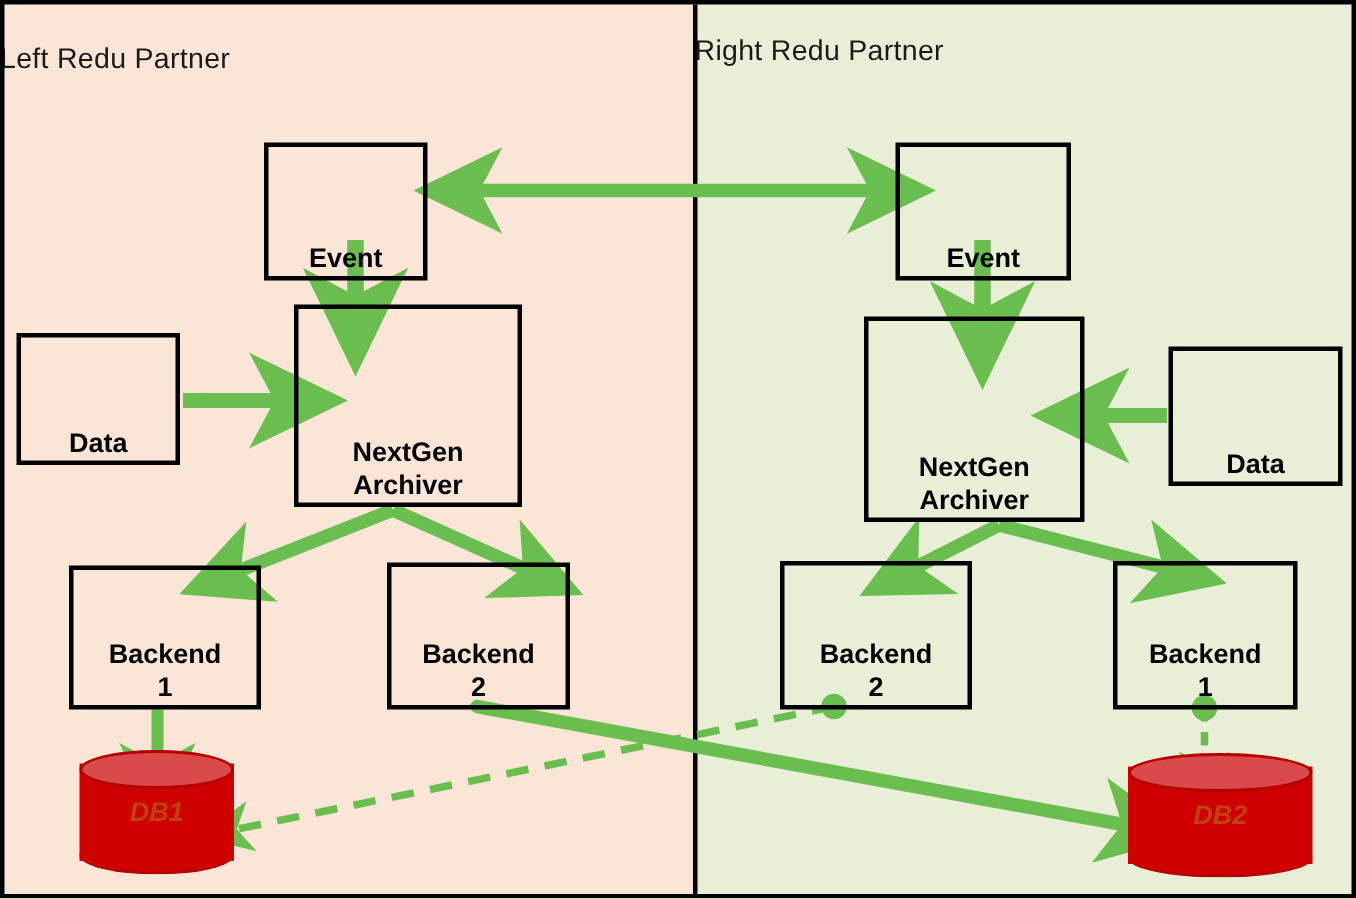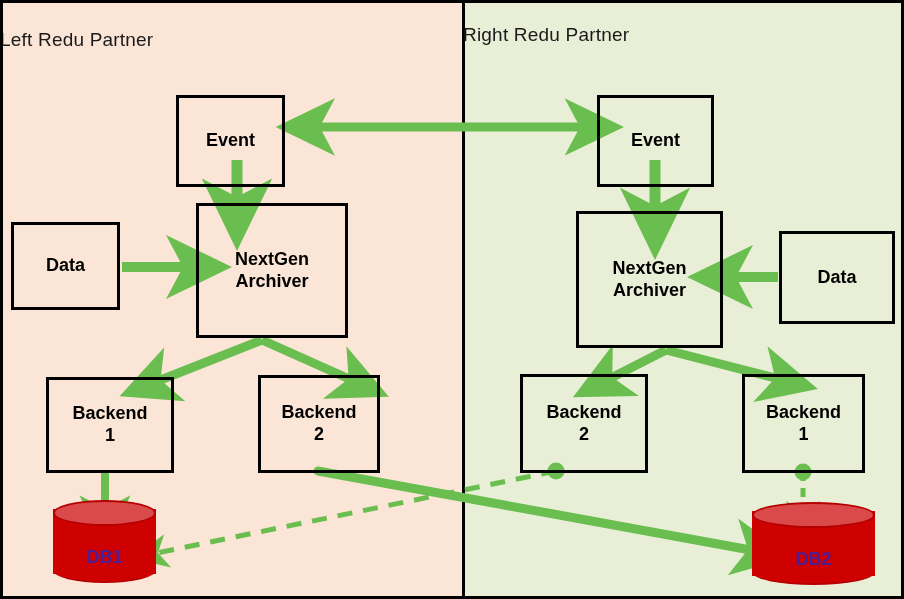--- a/index.html
+++ b/index.html
@@ -27,21 +27,21 @@
     letter-spacing:.2px;
     white-space:nowrap;
   }
   #title-left{left:0;width:463px;top:29px;}
   #title-right{left:463px;width:391px;top:24px;}
   .node{
     position:absolute;
     box-sizing:border-box;
     border:3px solid #000000;
     display:flex;
-    align-items:center;
+    align-items:flex-end;
     justify-content:center;
     text-align:center;
     font-size:18px;
     font-weight:bold;
     color:#000000;
     line-height:1.22;
     background:transparent;
   }
   .node span{display:block;pointer-events:none;}
   .cyl{position:absolute;}
@@ -57,24 +57,25 @@
     box-sizing:border-box;
   }
   .cyl .bottom{
     position:absolute;left:0;bottom:0;width:100%;height:26px;
     background:#CE0000;
     border-radius:50%/50%;
     border-bottom:2px solid #B50000;
     box-sizing:border-box;
   }
   .cyl .label{
-    position:absolute;left:0;top:16px;width:100%;height:100%;
+    position:absolute;left:0;top:0;width:100%;height:100%;
     display:flex;align-items:center;justify-content:center;
-    font-size:18px;font-weight:bold;color:#4c1d95;
+    font-size:18px;font-weight:bold;color:#c2410c;
     z-index:3;
+    font-style:italic;
   }
   #arrows{position:absolute;left:0;top:0;width:904px;height:599px;}
 </style>
 </head>
 <body>
 
 <div id="canvas">
 
   <div id="pane-left" class="pane"></div>
   <div id="pane-right" class="pane"></div>

